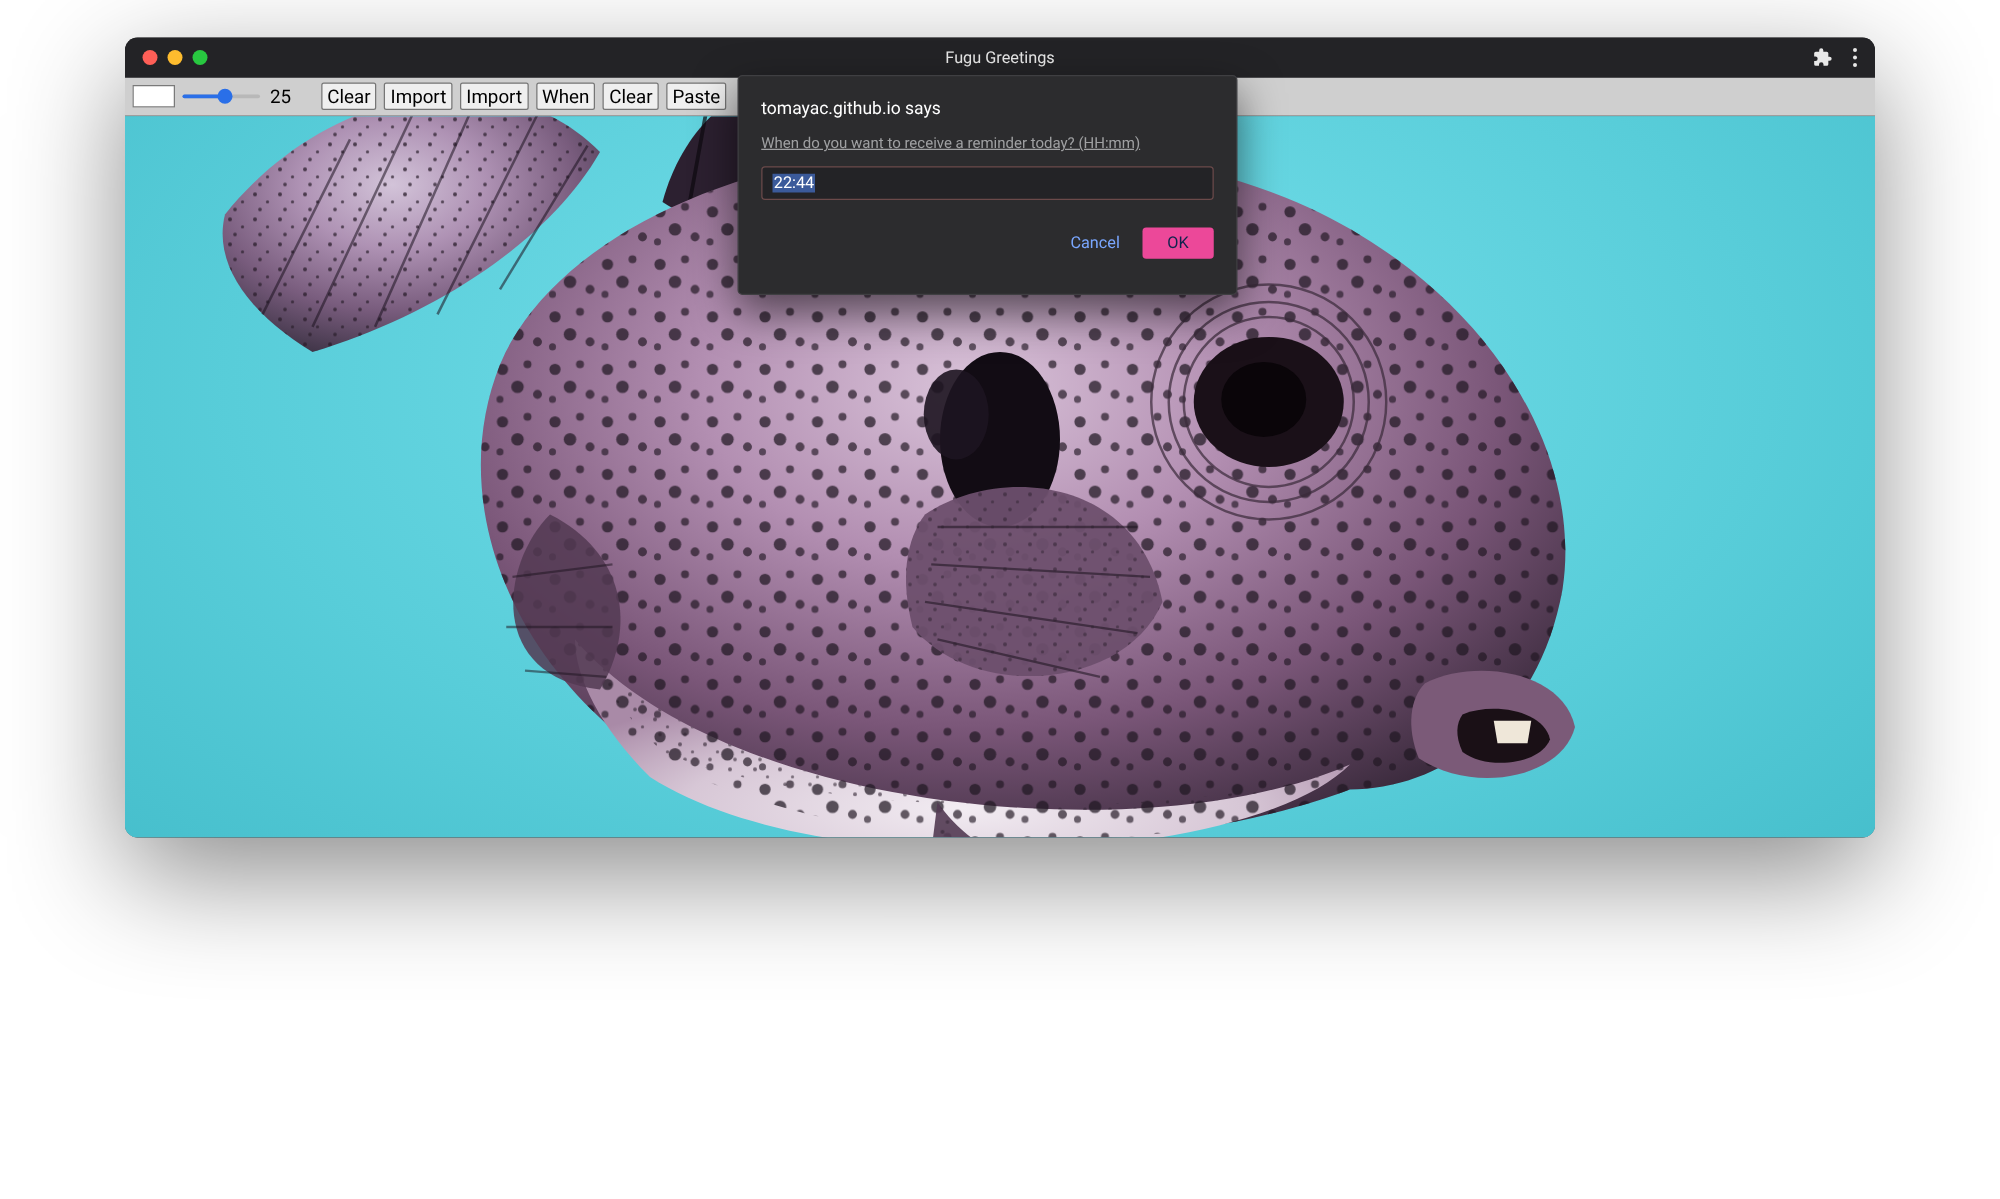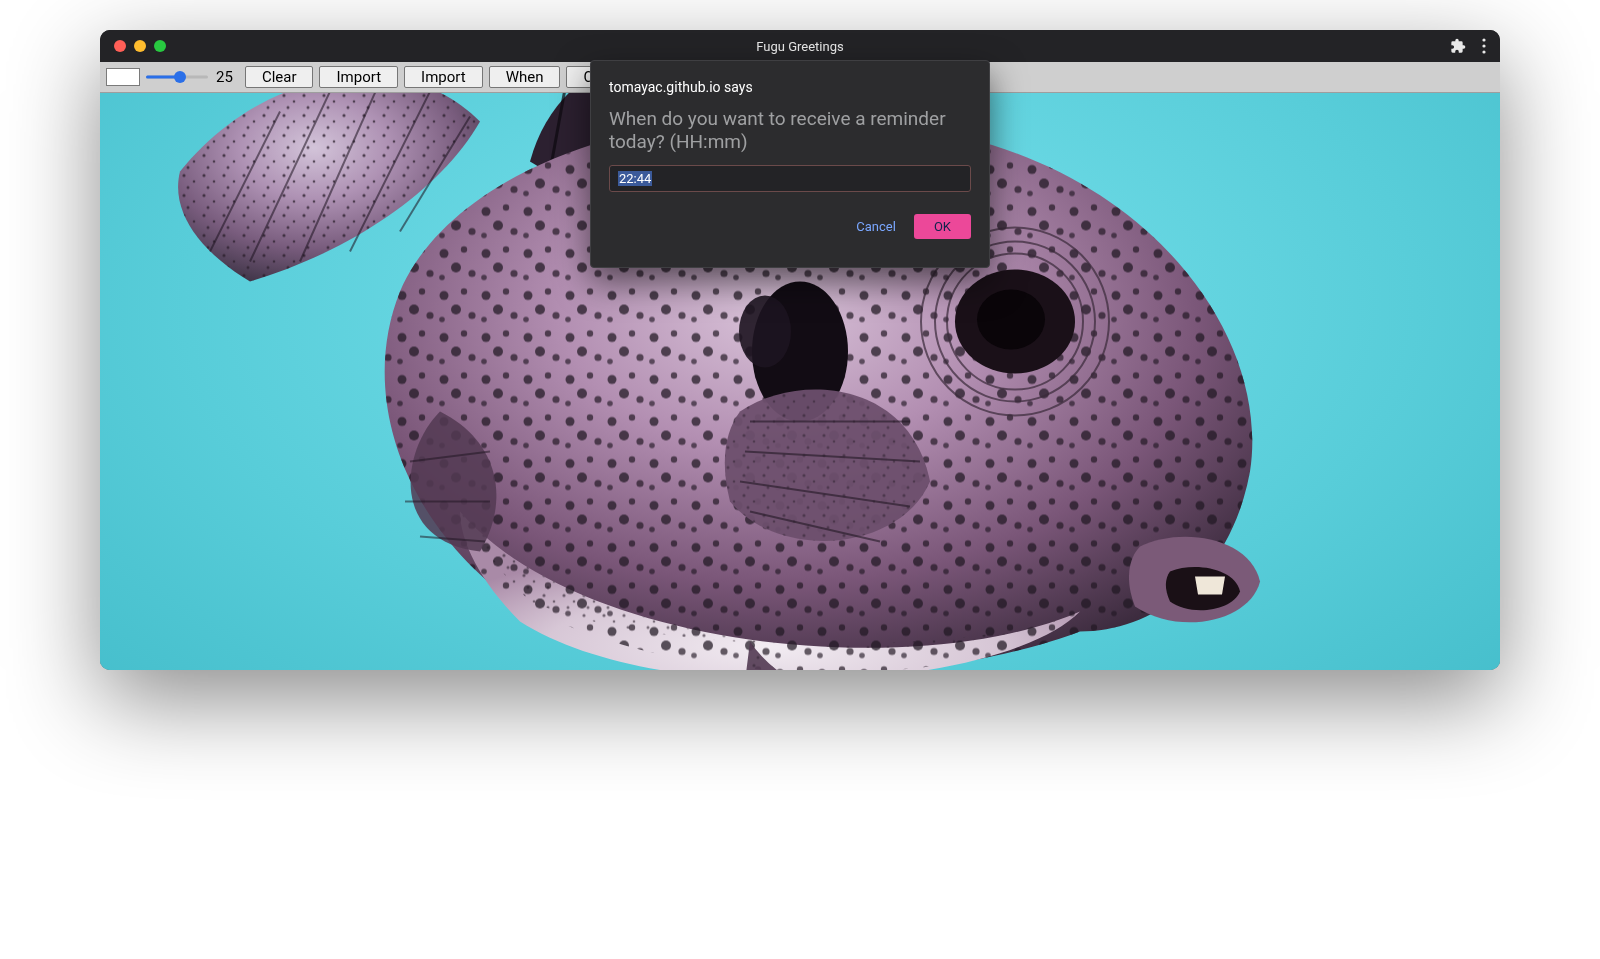--- a/index.html
+++ b/index.html
@@ -83,27 +83,27 @@
     position: absolute; left:0; top:50%; transform:translateY(-50%);
     height: 3px; background: #2a6fe8; border-radius: 2px;
     width: 55%;
   }
   .slider-thumb {
     position: absolute; left:55%; top:50%; transform:translate(-50%,-50%);
     width: 12px; height:12px; border-radius:50%;
     background:#2a6fe8;
   }
   .slider-value {
-    font-size: 15px; color:#000; margin-left: 2px; margin-right: 6px;
+    font-size: 15px; color:#000; margin-left: 2px; margin-right: 18px;
   }
   .tb-btn {
     background: #efefef;
     border: 1px solid #767676;
     border-radius: 2px;
-    padding: 1px 16px;
+    padding: 1px 4px;
     font-size: 15px;
     color: #000;
     cursor: pointer;
     font-family: inherit;
   }
 
   
   .canvas-area {
     flex: 1 1 auto;
     position: relative;
@@ -122,21 +122,21 @@
     width: 400px;
     background: #2c2c2e;
     border: 1px solid #3f3f42;
     border-radius: 4px;
     box-shadow: 0 14px 34px rgba(0,0,0,0.55);
     padding: 18px 18px 28px 18px;
     color: #e8e8e8;
     font-size: 13px;
   }
   .dialog-title { font-size: 14px; color:#fff; margin-bottom: 12px; }
-  .dialog-msg { color:#9fa0a2; margin-bottom: 12px; font-size: 19px; }
+  .dialog-msg { color:#9fa0a2; margin-bottom: 12px; font-size: 12px; text-decoration: underline; }
   .dialog-input {
     width: 100%;
     background: #232326;
     border: 1px solid #6b4a4a;
     border-radius: 3px;
     color: #dcdcdc;
     padding: 5px 8px;
     font-size: 13px;
     font-family: inherit;
     outline: none;

